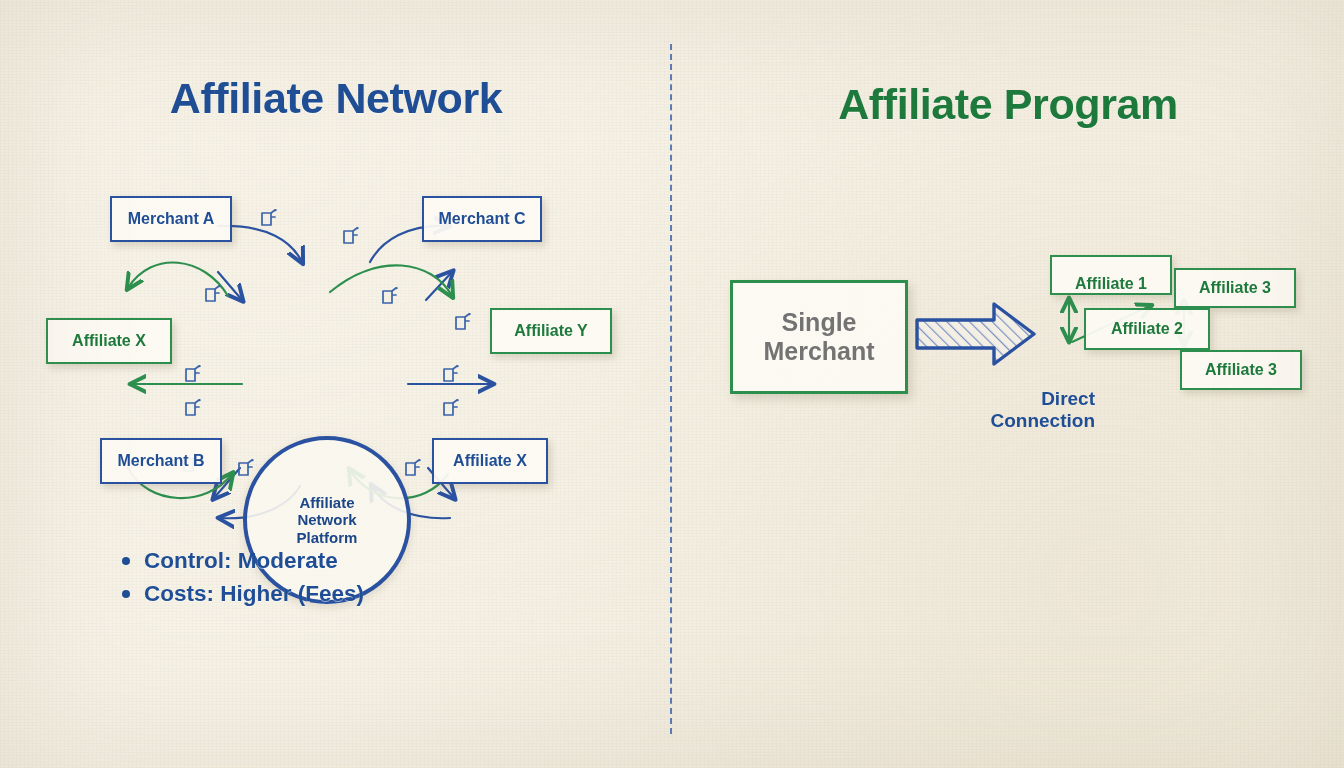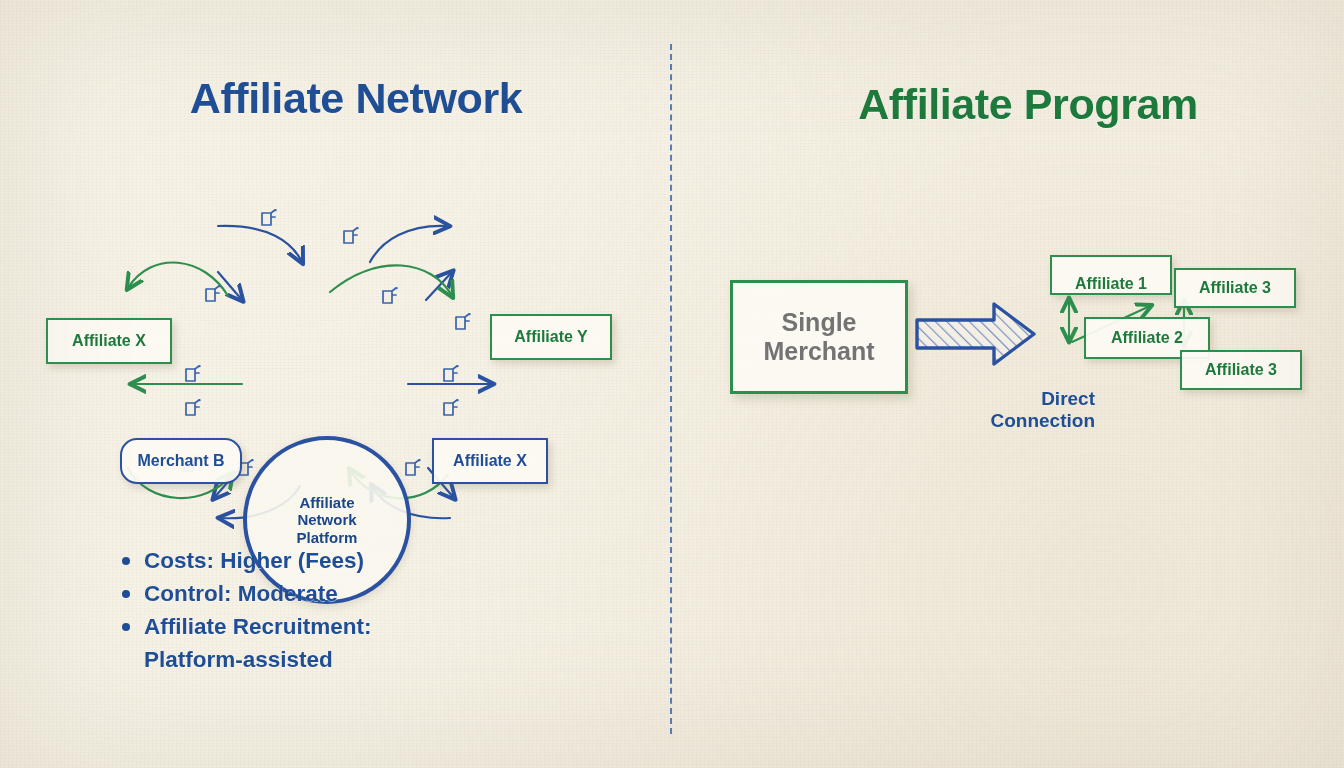--- a/index.html
+++ b/index.html
@@ -25,21 +25,20 @@
     box-shadow:inset 0 0 140px rgba(150,132,100,.16);
   }
   .panel{position:absolute;top:0;height:768px;}
   #panel-left{left:0;width:672px;}
   #panel-right{left:672px;width:672px;}
 
   .panel-title{
     position:absolute;width:100%;text-align:center;
     font-size:43px;font-weight:bold;letter-spacing:-.4px;
     text-shadow:0 1px 0 rgba(255,255,255,.6);
-    margin-left:20px;
   }
   #title-left{top:74px;color:#1f4e96;}
   #title-right{top:80px;color:#1d7a3c;}
 
   .diagram{position:absolute;}
   #diagram-left{left:0;top:168px;width:672px;height:340px;}
   #diagram-right{left:0;top:240px;width:672px;height:180px;}
 
   .bullets{position:absolute;list-style:none;margin:0;padding:0;}
   #bullets-left{left:118px;top:544px;color:#1f4e96;}
@@ -191,44 +190,48 @@
             <path d="M1,3 h9 v12 h-9 z M10,3 l4,-3 M10,7 l4,0"></path>
             <circle cx="14.6" cy="0.2" r="1.1" fill="#3a63aa" stroke="none"></circle>
           </g>
       </g>
     </svg>
 
     <div id="hub" style="white-space:pre-line;">Affiliate
 Network
 Platform</div>
 
-
+    <div class="node blue" style="left:110px;top:28px;width:118px;height:42px;">
+      <span>Merchant A</span>
+    </div>
+
+    <div class="node blue" style="left:422px;top:28px;width:116px;height:42px;">
+      <span>Merchant C</span>
+    </div>
 
     <div class="node green" style="left:46px;top:150px;width:122px;height:42px;">
       <span>Affiliate X</span>
     </div>
 
-    <div class="node green" style="left:490px;top:146px;width:118px;height:42px;text-align:center;">
+    <div class="node green" style="left:490px;top:140px;width:118px;height:42px;text-align:center;">
       <span>Affiliate Y</span>
     </div>
 
-    <div class="node blue" style="left:120px;top:270px;width:118px;height:42px;border-radius:17px;">
+    <div class="node blue" style="left:100px;top:270px;width:118px;height:42px;">
       <span>Merchant B</span>
     </div>
 
     <div class="node blue" style="left:432px;top:270px;width:112px;height:42px;">
       <span>Affiliate X</span>
     </div>
   </div>
 
   <ul class="bullets" id="bullets-left">
+    <li>Control: Moderate</li>
     <li>Costs: Higher (Fees)</li>
-    <li>Control: Moderate</li>
-    <li>Affiliate Recruitment:
-Platform-assisted</li>
   </ul>
 </div>
 
 <div id="divider"></div>
 
 <div class="panel" id="panel-right">
 
   <div class="panel-title" id="title-right">Affiliate Program</div>
 
   <div class="diagram" id="diagram-right">
@@ -264,21 +267,21 @@
     <div id="direct-connection-label">Direct Connection</div>
 
     <div class="rnode" style="left:378px;top:15px;width:118px;height:36px;align-items:flex-end;">
       <span>Affiliate 1</span>
     </div>
 
     <div class="rnode" style="left:502px;top:28px;width:118px;height:36px;">
       <span>Affiliate 3</span>
     </div>
 
-    <div class="rnode" style="left:412px;top:77px;width:122px;height:38px;align-items:center;">
+    <div class="rnode" style="left:412px;top:68px;width:122px;height:38px;align-items:center;">
       <span>Affiliate 2</span>
     </div>
 
     <div class="rnode" style="left:508px;top:110px;width:118px;height:36px;">
       <span>Affiliate 3</span>
     </div>
   </div>
 
 </div>
 

